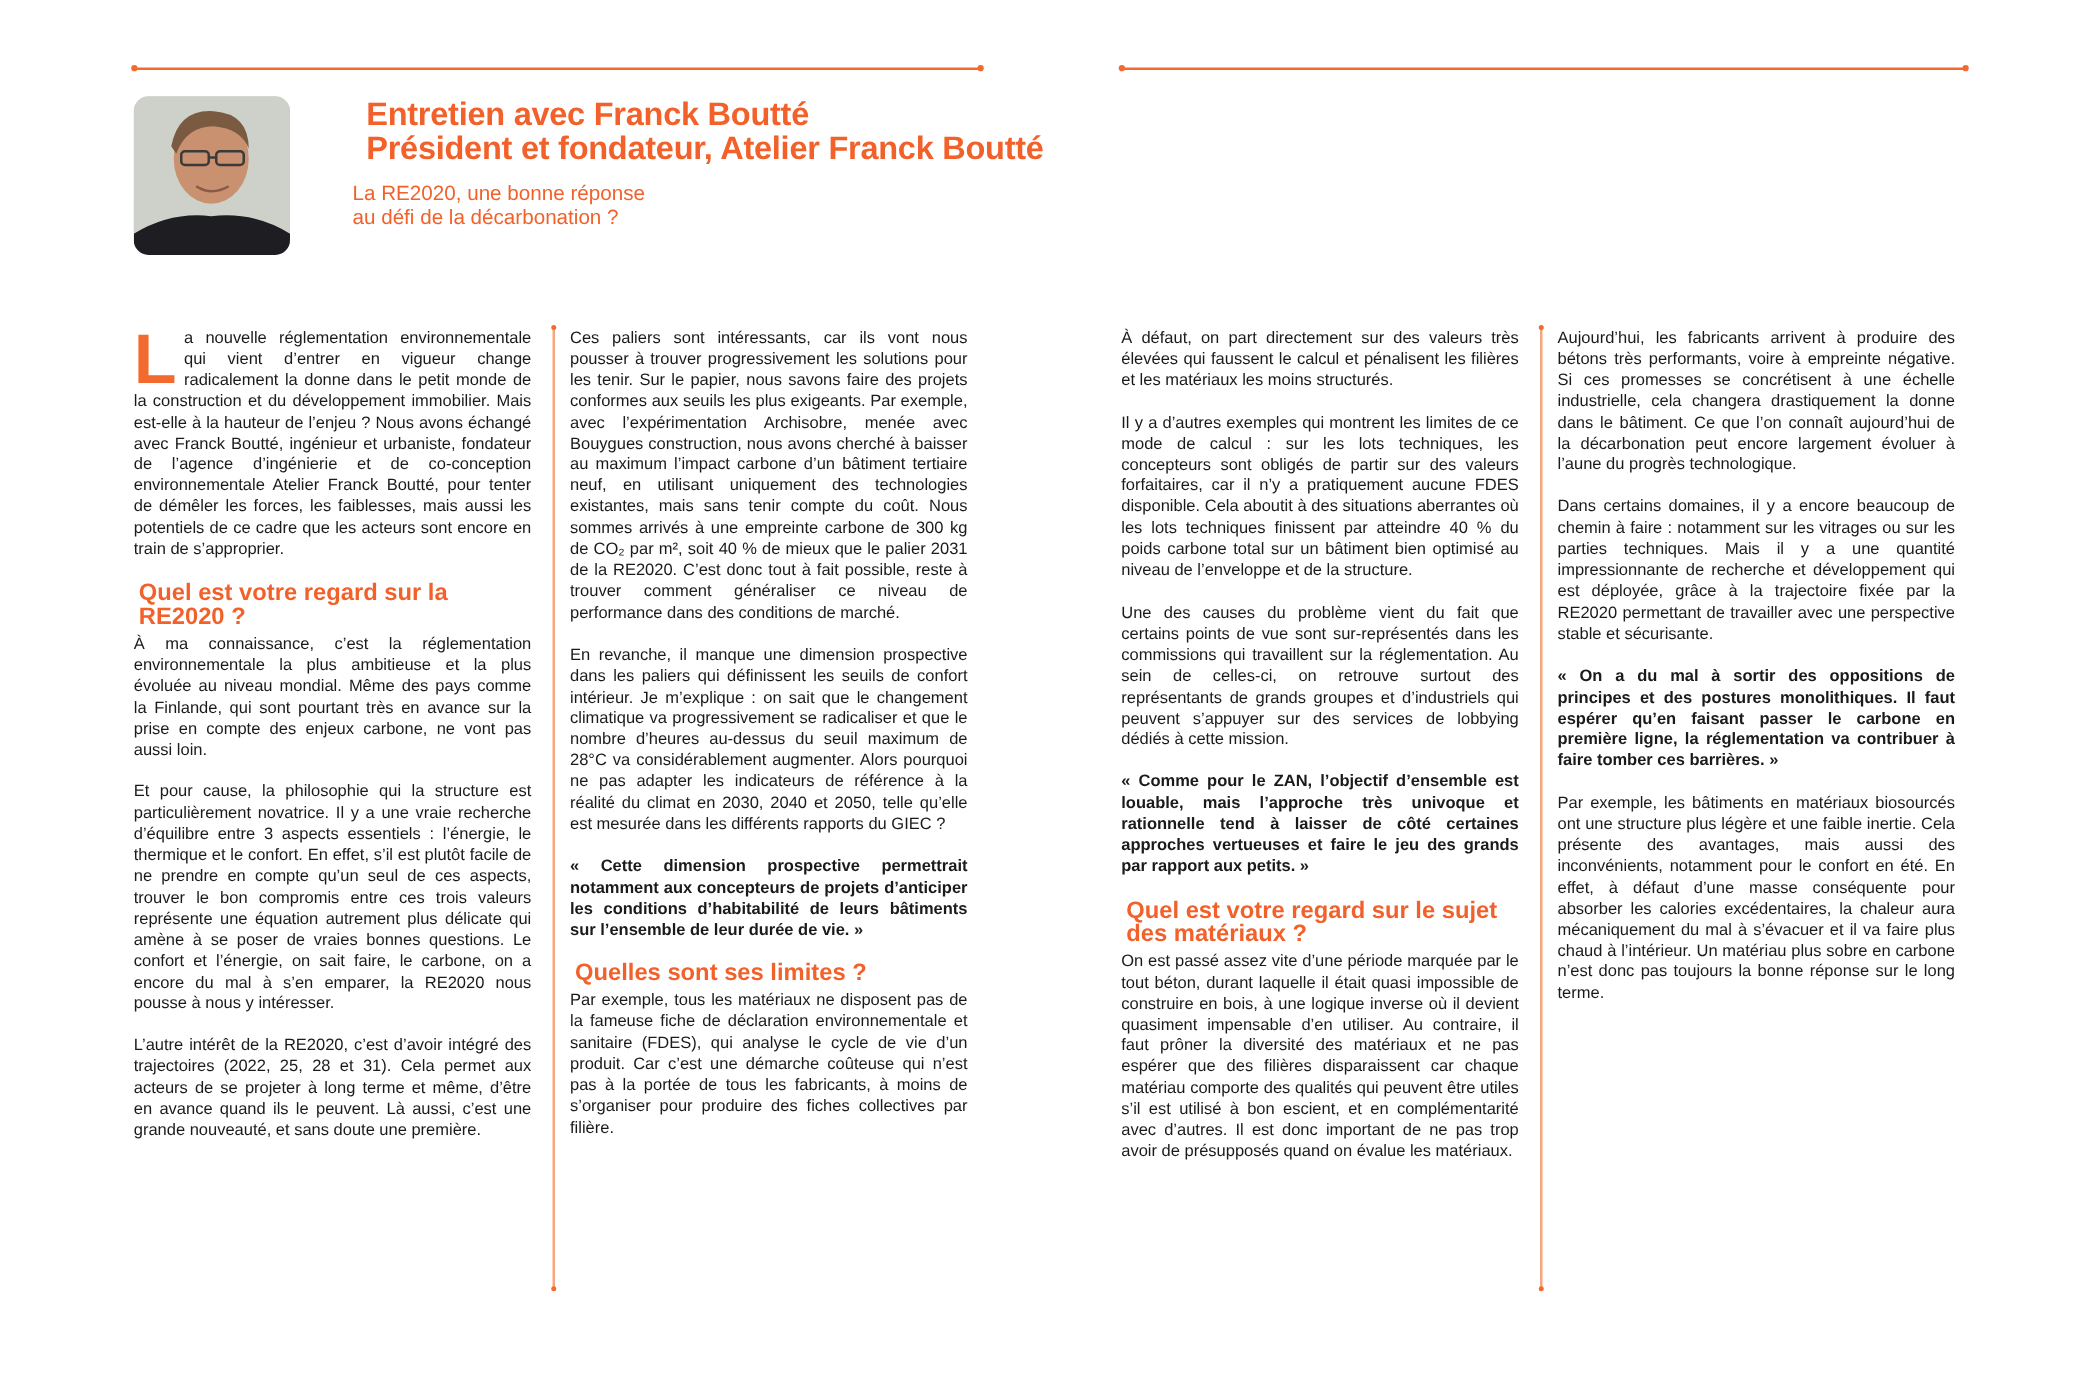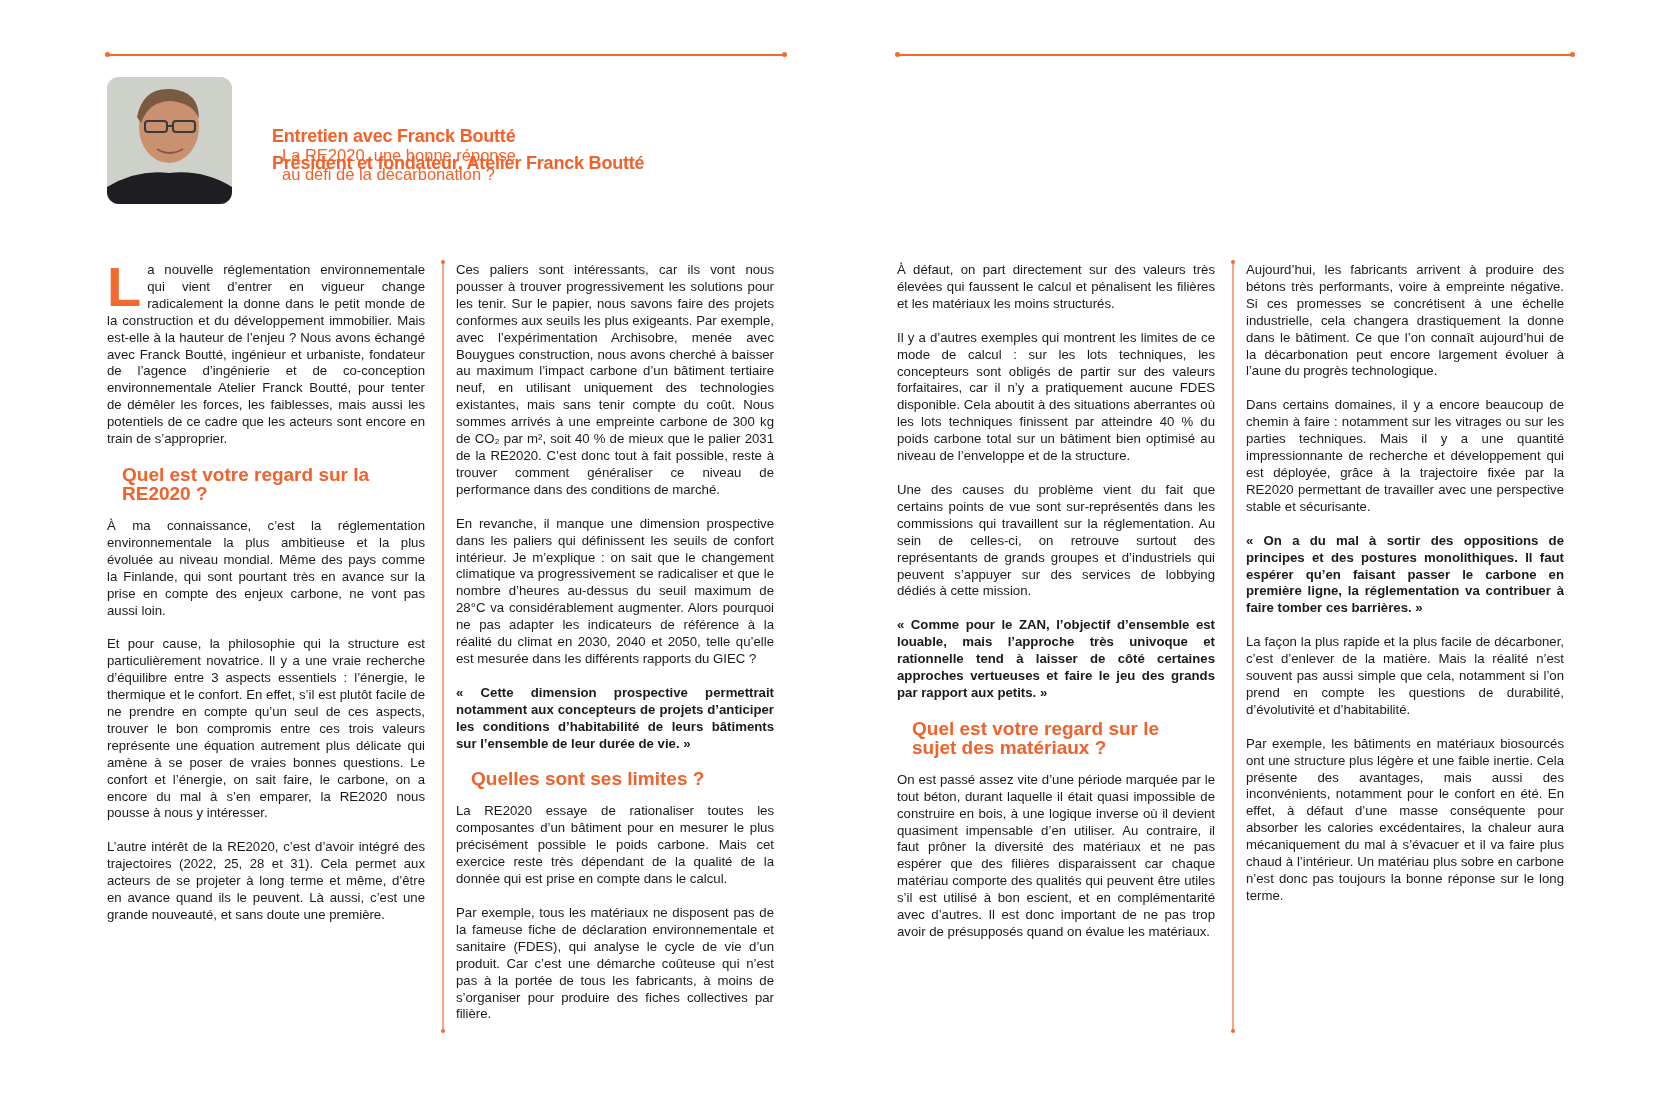--- a/index.html
+++ b/index.html
@@ -9,28 +9,28 @@
   .rule::before, .rule::after { content: ""; position: absolute; top: -2px; width: 5px; height: 5px; border-radius: 50%; background: #f26a2e; }
   .rule::before { left: -2px; }
   .rule::after { right: -2px; }
   .vline { position: absolute; width: 2px; background: #f7a77e; }
   .vline::before, .vline::after { content: ""; position: absolute; left: -1px; width: 4px; height: 4px; border-radius: 50%; background: #f26a2e; }
   .vline::before { top: -2px; }
   .vline::after { bottom: -2px; }
   .photo { position: absolute; left: 107px; top: 77px; width: 125px; height: 127px; border-radius: 12px;
            background: linear-gradient(180deg, #cfd3cc 0%, #c5cabf 100%); overflow: hidden; }
   .photo svg { display: block; }
-  .title { position: absolute; left: 272px; top: 78px; color: #f2612a; font-weight: bold;
-           font-family: "Liberation Sans", sans-serif; font-size: 18px; line-height: 27px; letter-spacing: -0.2px; margin-top: 45px; }
+  .title { position: absolute; left: 293px; top: 78px; color: #f2612a; font-weight: bold;
+           font-family: "Liberation Sans", sans-serif; font-size: 26px; line-height: 27px; letter-spacing: -0.2px; }
   .subtitle { position: absolute; left: 282px; top: 146px; color: #f2612a; font-weight: normal;
            font-family: "Liberation Sans", sans-serif; font-size: 16.5px; line-height: 19px; }
   .col { position: absolute; width: 318px; font-size: 13.2px; line-height: 16.9px; font-family: "Liberation Sans", sans-serif; }
   .col p { margin: 0 0 17px 0; text-align: justify; }
   .col p.quote { font-weight: bold; }
-  .col h2 { margin: 15px; color: #f2612a; font-size: 19px; line-height: 19px; font-weight: bold; font-family: "Liberation Sans", sans-serif; }
+  .col h2 { margin: 4px; color: #f2612a; font-size: 19px; line-height: 19px; font-weight: bold; font-family: "Liberation Sans", sans-serif; }
   .col h2 + p { margin-top: 1px; }
   .dropcap { float: left; color: #f26a2e; font-weight: bold; font-size: 56px; line-height: 46px; margin: 2px 6px 0 0; }
 </style>
 </head>
 <body>
 
 <div class="rule" style="left:107px; top:54px; width:678px;"></div>
 <div class="rule" style="left:897px; top:54px; width:676px;"></div>
 
 <div class="photo" title="Portrait de Franck Boutté">
@@ -66,32 +66,30 @@
   <p>À ma connaissance, c’est la réglementation environnementale la plus ambitieuse et la plus évoluée au niveau mondial. Même des pays comme la Finlande, qui sont pourtant très en avance sur la prise en compte des enjeux carbone, ne vont pas aussi loin.</p>
   <p>Et pour cause, la philosophie qui la structure est particulièrement novatrice. Il y a une vraie recherche d’équilibre entre 3 aspects essentiels : l’énergie, le thermique et le confort. En effet, s’il est plutôt facile de ne prendre en compte qu’un seul de ces aspects, trouver le bon compromis entre ces trois valeurs représente une équation autrement plus délicate qui amène à se poser de vraies bonnes questions. Le confort et l’énergie, on sait faire, le carbone, on a encore du mal à s’en emparer, la RE2020 nous pousse à nous y intéresser.</p>
   <p>L’autre intérêt de la RE2020, c’est d’avoir intégré des trajectoires (2022, 25, 28 et 31). Cela permet aux acteurs de se projeter à long terme et même, d’être en avance quand ils le peuvent. Là aussi, c’est une grande nouveauté, et sans doute une première.</p>
 </div>
 
 <div class="col" style="left:456px; top:262px;">
   <p>Ces paliers sont intéressants, car ils vont nous pousser à trouver progressivement les solutions pour les tenir. Sur le papier, nous savons faire des projets conformes aux seuils les plus exigeants. Par exemple, avec l’expérimentation Archisobre, menée avec Bouygues construction, nous avons cherché à baisser au maximum l’impact carbone d’un bâtiment tertiaire neuf, en utilisant uniquement des technologies existantes, mais sans tenir compte du coût. Nous sommes arrivés à une empreinte carbone de 300 kg de CO₂ par m², soit 40 % de mieux que le palier 2031 de la RE2020. C’est donc tout à fait possible, reste à trouver comment généraliser ce niveau de performance dans des conditions de marché.</p>
   <p>En revanche, il manque une dimension prospective dans les paliers qui définissent les seuils de confort intérieur. Je m’explique : on sait que le changement climatique va progressivement se radicaliser et que le nombre d’heures au-dessus du seuil maximum de 28°C va considérablement augmenter. Alors pourquoi ne pas adapter les indicateurs de référence à la réalité du climat en 2030, 2040 et 2050, telle qu’elle est mesurée dans les différents rapports du GIEC ?</p>
   <p class="quote">« Cette dimension prospective permettrait notamment aux concepteurs de projets d’anticiper les conditions d’habitabilité de leurs bâtiments sur l’ensemble de leur durée de vie. »</p>
   <h2>Quelles sont ses limites ?</h2>
-  <p>La RE2020 essaye de rationaliser toutes les composantes d’un bâtiment pour en mesurer le plus précisément possible le poids carbone. Mais cet exercice reste très dépendant de la qualité de la donnée qui est prise en compte dans le calcul.</p>
   <p>Par exemple, tous les matériaux ne disposent pas de la fameuse fiche de déclaration environnementale et sanitaire (FDES), qui analyse le cycle de vie d’un produit. Car c’est une démarche coûteuse qui n’est pas à la portée de tous les fabricants, à moins de s’organiser pour produire des fiches collectives par filière.</p>
 </div>
 
 <div class="col" style="left:897px; top:262px;">
   <p>À défaut, on part directement sur des valeurs très élevées qui faussent le calcul et pénalisent les filières et les matériaux les moins structurés.</p>
   <p>Il y a d’autres exemples qui montrent les limites de ce mode de calcul : sur les lots techniques, les concepteurs sont obligés de partir sur des valeurs forfaitaires, car il n’y a pratiquement aucune FDES disponible. Cela aboutit à des situations aberrantes où les lots techniques finissent par atteindre 40 % du poids carbone total sur un bâtiment bien optimisé au niveau de l’enveloppe et de la structure.</p>
   <p>Une des causes du problème vient du fait que certains points de vue sont sur-représentés dans les commissions qui travaillent sur la réglementation. Au sein de celles-ci, on retrouve surtout des représentants de grands groupes et d’industriels qui peuvent s’appuyer sur des services de lobbying dédiés à cette mission.</p>
   <p class="quote">« Comme pour le ZAN, l’objectif d’ensemble est louable, mais l’approche très univoque et rationnelle tend à laisser de côté certaines approches vertueuses et faire le jeu des grands par rapport aux petits. »</p>
   <h2>Quel est votre regard sur le sujet des matériaux ?</h2>
   <p>On est passé assez vite d’une période marquée par le tout béton, durant laquelle il était quasi impossible de construire en bois, à une logique inverse où il devient quasiment impensable d’en utiliser. Au contraire, il faut prôner la diversité des matériaux et ne pas espérer que des filières disparaissent car chaque matériau comporte des qualités qui peuvent être utiles s’il est utilisé à bon escient, et en complémentarité avec d’autres. Il est donc important de ne pas trop avoir de présupposés quand on évalue les matériaux.</p>
 </div>
 
 <div class="col" style="left:1246px; top:262px;">
   <p>Aujourd’hui, les fabricants arrivent à produire des bétons très performants, voire à empreinte négative. Si ces promesses se concrétisent à une échelle industrielle, cela changera drastiquement la donne dans le bâtiment. Ce que l’on connaît aujourd’hui de la décarbonation peut encore largement évoluer à l’aune du progrès technologique.</p>
   <p>Dans certains domaines, il y a encore beaucoup de chemin à faire : notamment sur les vitrages ou sur les parties techniques. Mais il y a une quantité impressionnante de recherche et développement qui est déployée, grâce à la trajectoire fixée par la RE2020 permettant de travailler avec une perspective stable et sécurisante.</p>
   <p class="quote">« On a du mal à sortir des oppositions de principes et des postures monolithiques. Il faut espérer qu’en faisant passer le carbone en première ligne, la réglementation va contribuer à faire tomber ces barrières. »</p>
-  <p>La façon la plus rapide et la plus facile de décarboner, c’est d’enlever de la matière. Mais la réalité n’est souvent pas aussi simple que cela, notamment si l’on prend en compte les questions de durabilité, d’évolutivité et d’habitabilité.</p>
   <p>Par exemple, les bâtiments en matériaux biosourcés ont une structure plus légère et une faible inertie. Cela présente des avantages, mais aussi des inconvénients, notamment pour le confort en été. En effet, à défaut d’une masse conséquente pour absorber les calories excédentaires, la chaleur aura mécaniquement du mal à s’évacuer et il va faire plus chaud à l’intérieur. Un matériau plus sobre en carbone n’est donc pas toujours la bonne réponse sur le long terme.</p>
 </div>
 
 </body></html>

